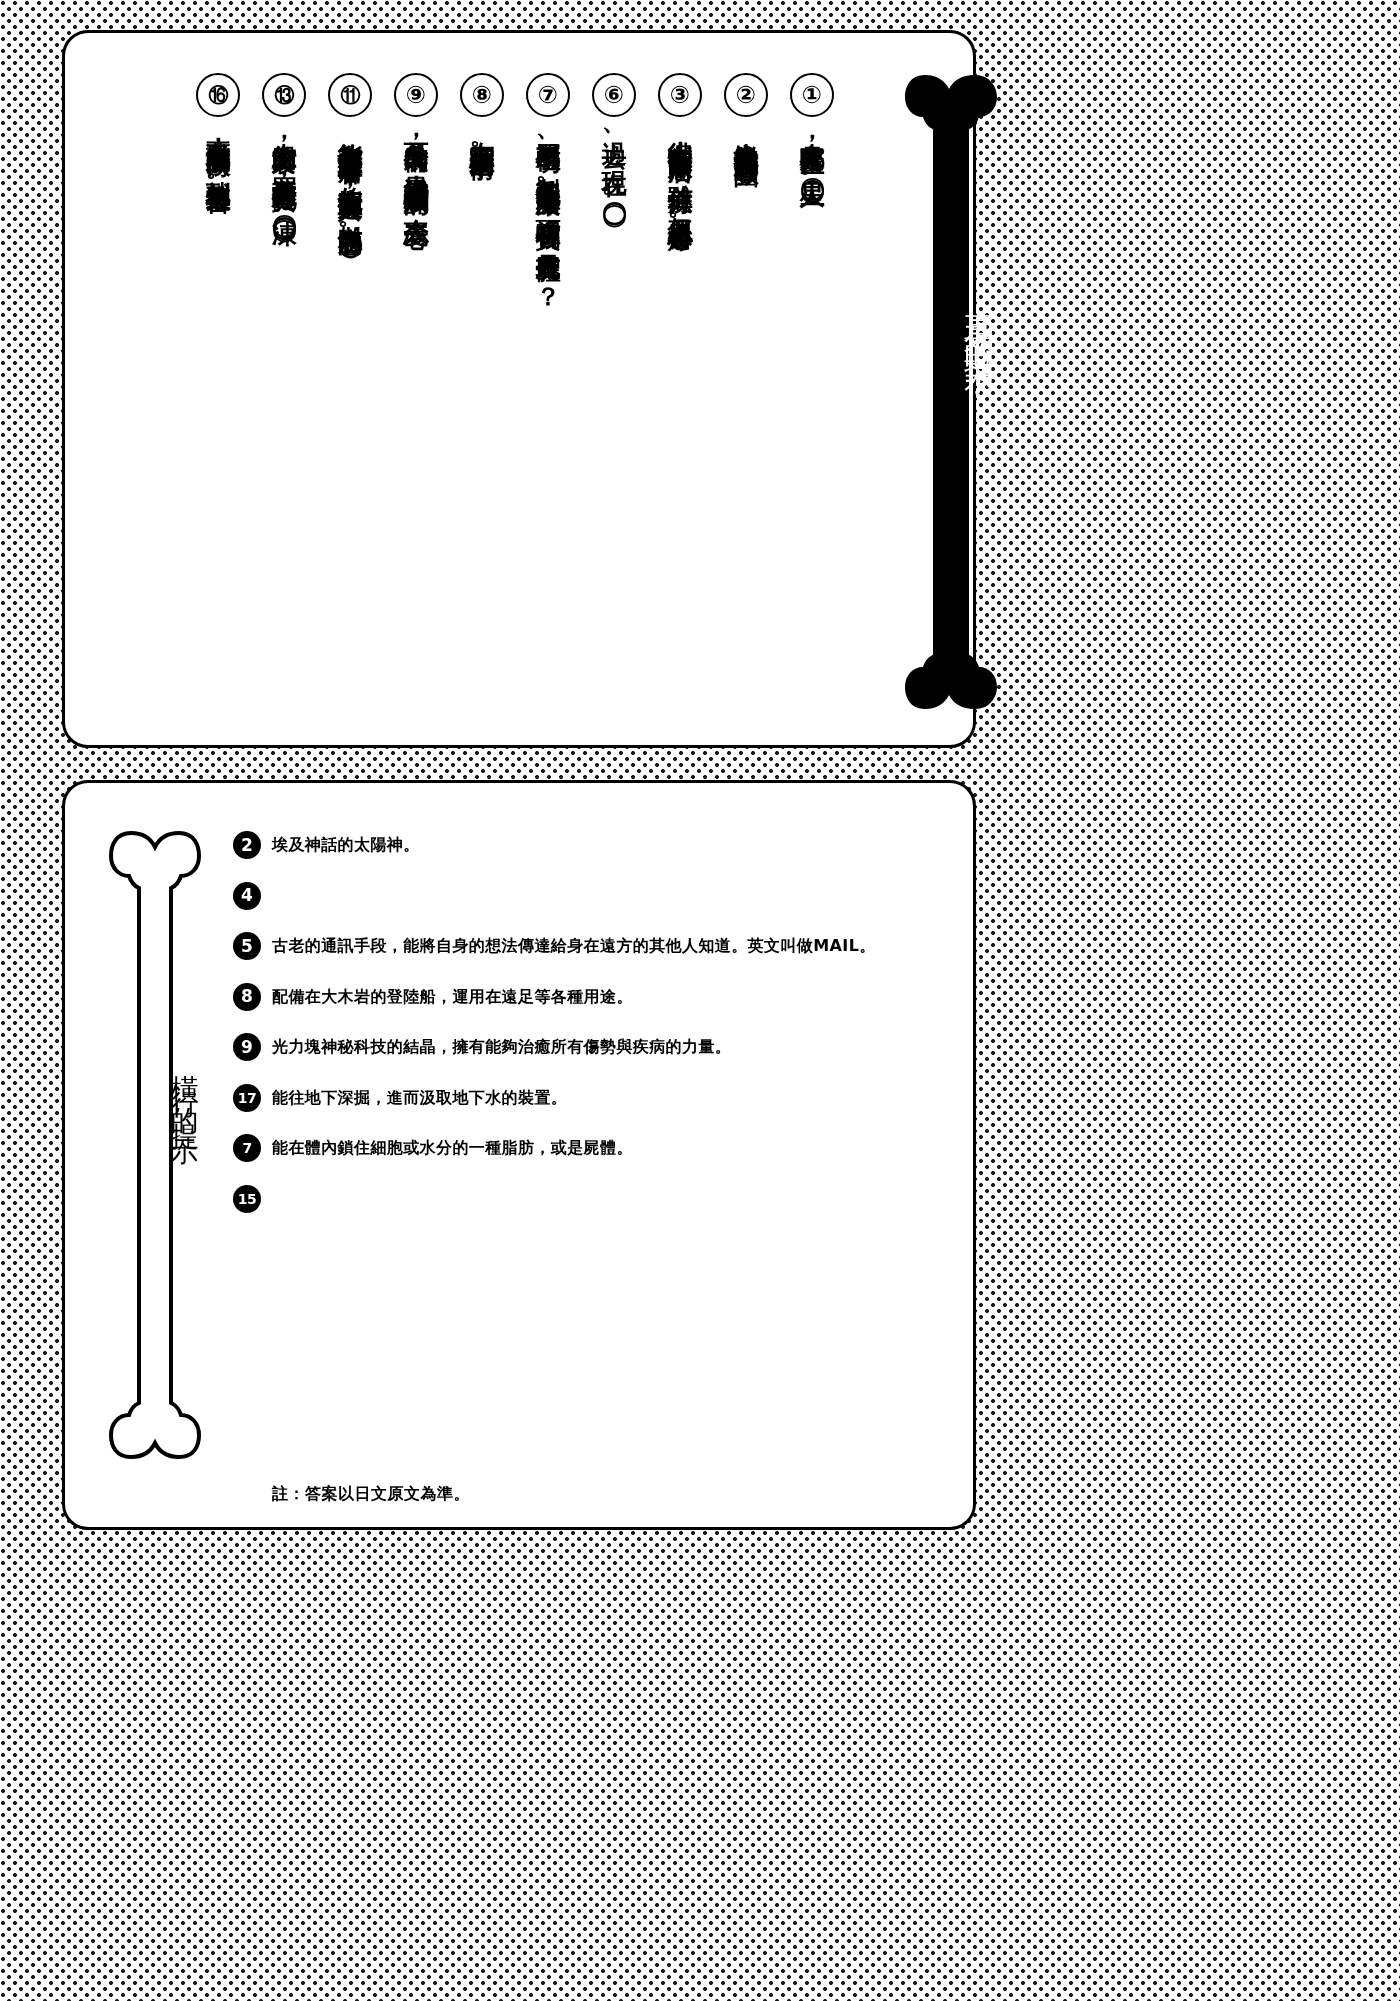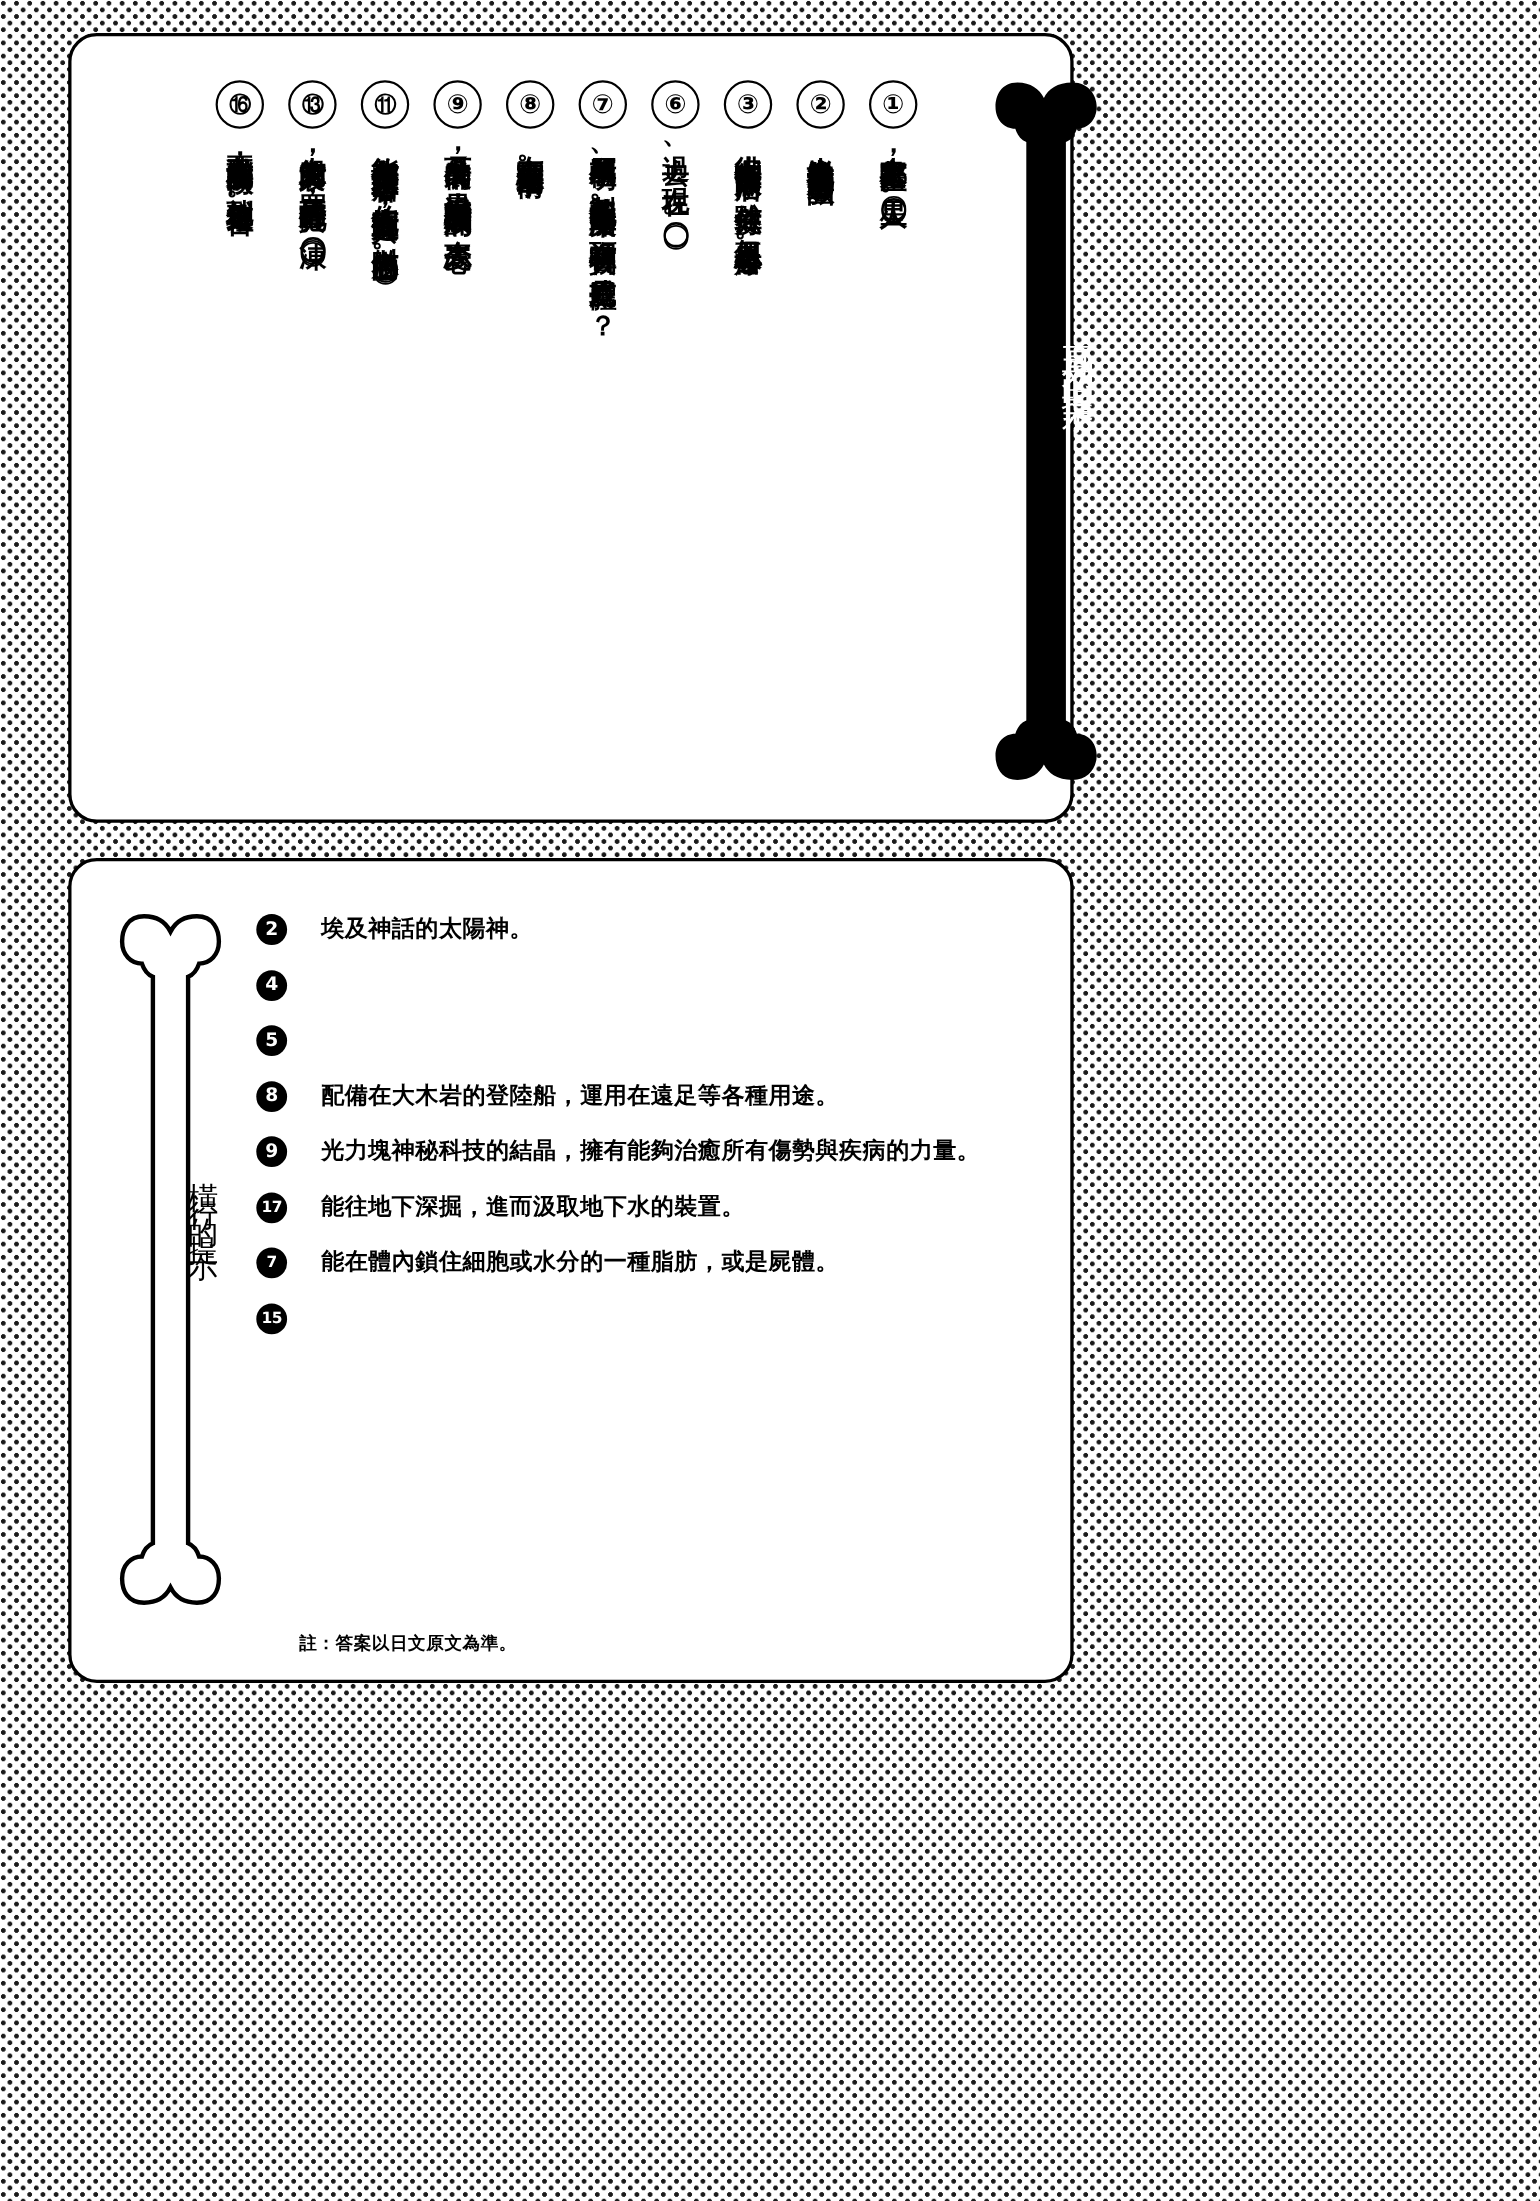--- a/index.html
+++ b/index.html
@@ -177,28 +177,27 @@
     display: flex;
     align-items: center;
     justify-content: center;
     font-size: 17px;
     font-weight: 700;
     line-height: 1;
     font-family: "DejaVu Sans", "Liberation Sans", sans-serif;
   }
   .hnum.wide { font-size: 14px; letter-spacing: -0.5px; }
   .htext {
-    font-size: 21px;
+    font-size: 16px;
     font-weight: 700;
     color: #000;
     letter-spacing: 0.4px;
     line-height: 1.1;
     white-space: nowrap;
     font-family: "DejaVu Sans", "Liberation Sans", sans-serif;
-    margin-left: 20px;
   }
 
   #footnote {
     position: absolute;
     left: 168px;
     bottom: 22px;
     font-size: 16px;
     font-weight: 700;
     color: #000;
     letter-spacing: 0.5px;
@@ -331,20 +330,21 @@
       <div class="hnum">2</div>
       <div class="htext">埃及神話的太陽神。</div>
     </div>
 
     <div class="hclue">
       <div class="hnum">4</div>
     </div>
 
     <div class="hclue">
       <div class="hnum">5</div>
+      <div class="htext">古老的通訊手段，能將自身的想法傳達給身在遠方的其他人知道。英文叫做MAIL。</div>
     </div>
 
     <div class="hclue">
       <div class="hnum">8</div>
       <div class="htext">配備在大木岩的登陸船，運用在遠足等各種用途。</div>
     </div>
 
     <div class="hclue">
       <div class="hnum">9</div>
       <div class="htext">光力塊神秘科技的結晶，擁有能夠治癒所有傷勢與疾病的力量。</div>

